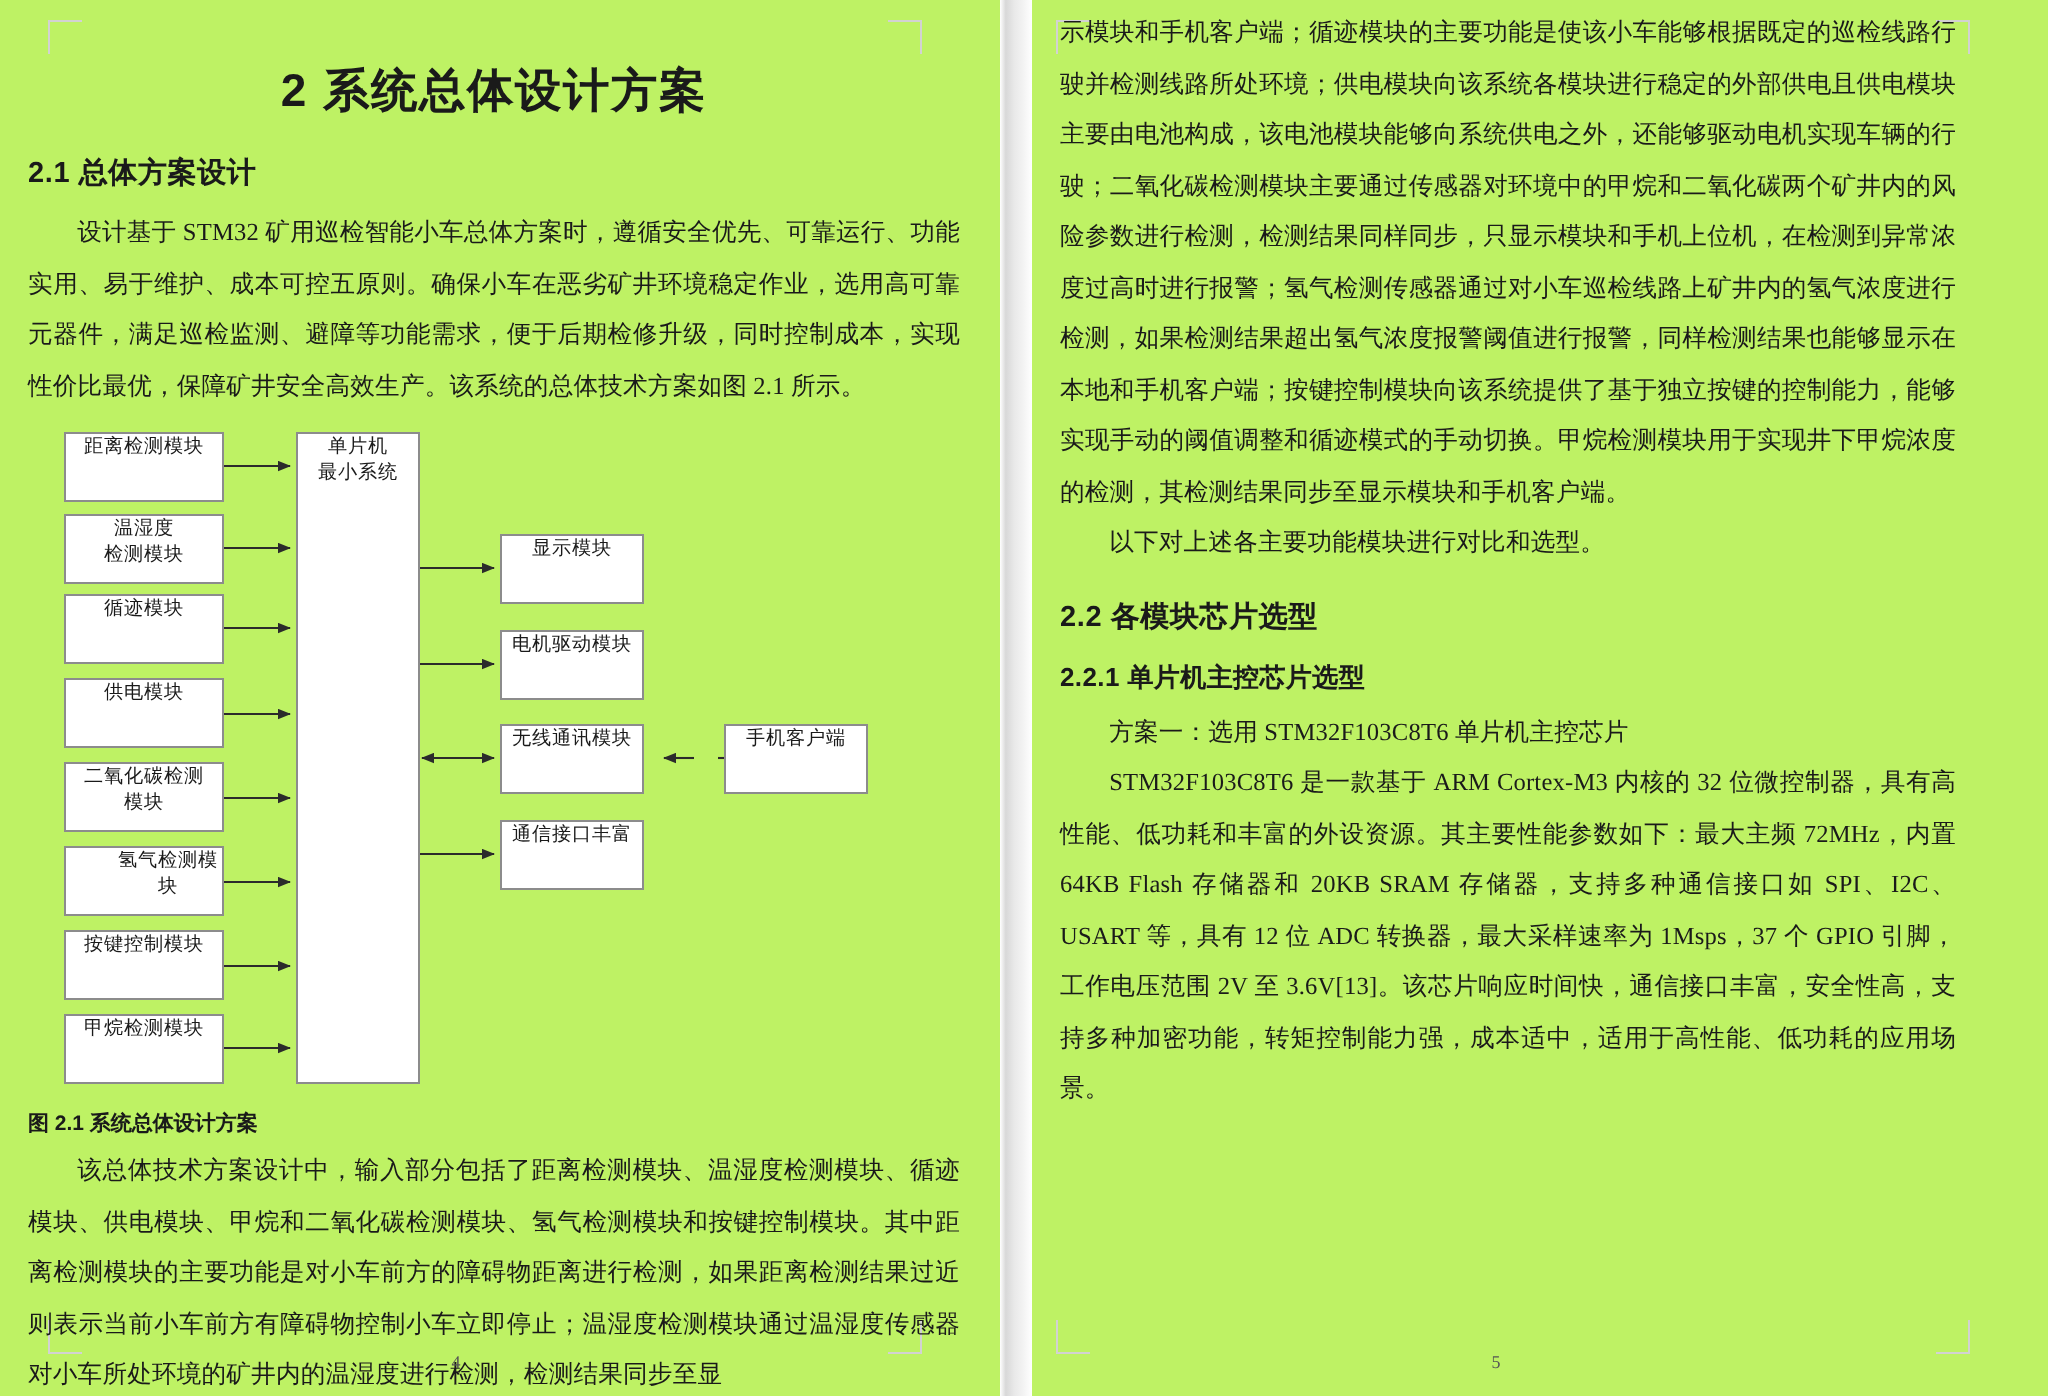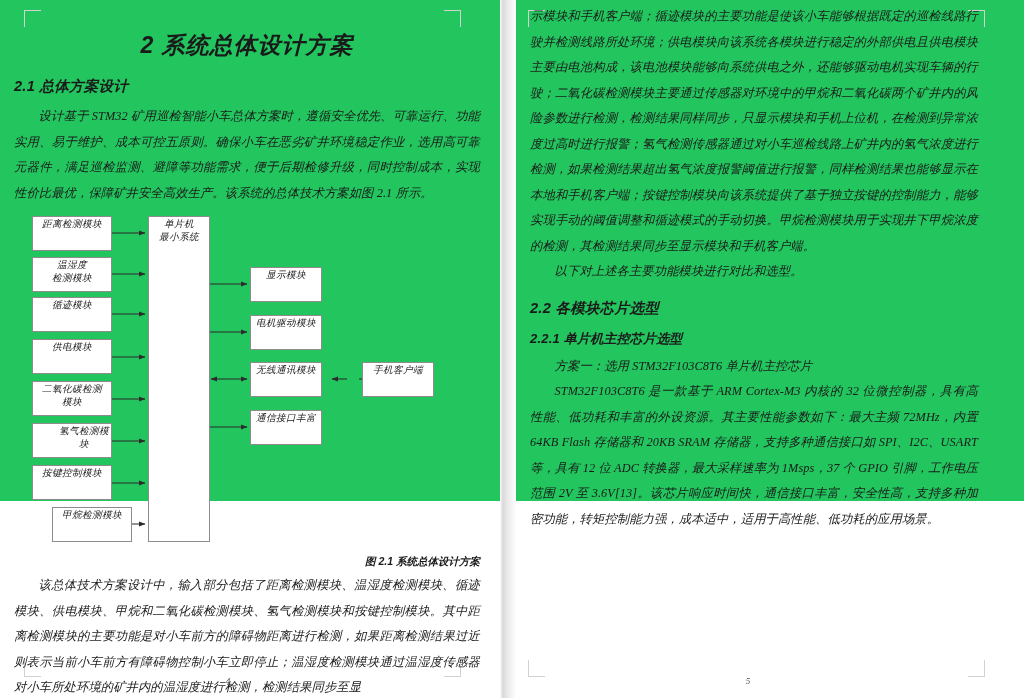--- a/index.html
+++ b/index.html
@@ -16,24 +16,23 @@
   }
   .viewer {
     position: relative;
     width: 1024px;
     height: 698px;
     background: #ffffff;
   }
   .page {
     position: absolute;
     top: 0;
-    height: 501px;
-    background: #22c55e;
+    height: 698px;
+    background: #bef264;
     box-sizing: border-box;
-    font-style: italic;
   }
   .page-left  { left: 0px;   width: 500px; }
   .page-right { left: 516px; width: 508px; }
 
   .page-gutter {
     position: absolute;
     top: 0;
     left: 500px;
     width: 16px;
     height: 698px;
@@ -91,21 +90,21 @@
     text-justify: inter-ideograph;
     text-indent: 2em;
     letter-spacing: 0.1px;
   }
   p.body.cont { text-indent: 0; }
 
   .fig-caption {
     font-family: "Liberation Sans", "DejaVu Sans", sans-serif;
     font-size: 10.5px;
     font-weight: bold;
-    text-align: right;
+    text-align: left;
     margin: 2px 0 4px 0;
   }
 
   .page-number {
     position: absolute;
     font-size: 9px;
     color: #555;
     text-align: center;
     width: 40px;
   }
@@ -210,21 +209,21 @@
         <div class="node two-line" style="left:18px; top:173px; width:80px; height:35px;">
           <span>二氧化碳检测
 模块</span>
         </div>
         <div class="node" style="left:18px; top:215px; width:80px; height:35px;padding-left:24px;">
           <span>氢气检测模块</span>
         </div>
         <div class="node" style="left:18px; top:257px; width:80px; height:35px;">
           <span>按键控制模块</span>
         </div>
-        <div class="node" style="left:18px; top:299px; width:80px; height:35px;margin-left:20px;">
+        <div class="node" style="left:18px; top:299px; width:80px; height:35px;">
           <span>甲烷检测模块</span>
         </div>
 
         <div class="node two-line" style="left:134px; top:8px; width:62px; height:326px;">
           <span>单片机
 最小系统</span>
         </div>
 
         <div class="node" style="left:236px; top:59px;  width:72px; height:35px;">
           <span>显示模块</span>

